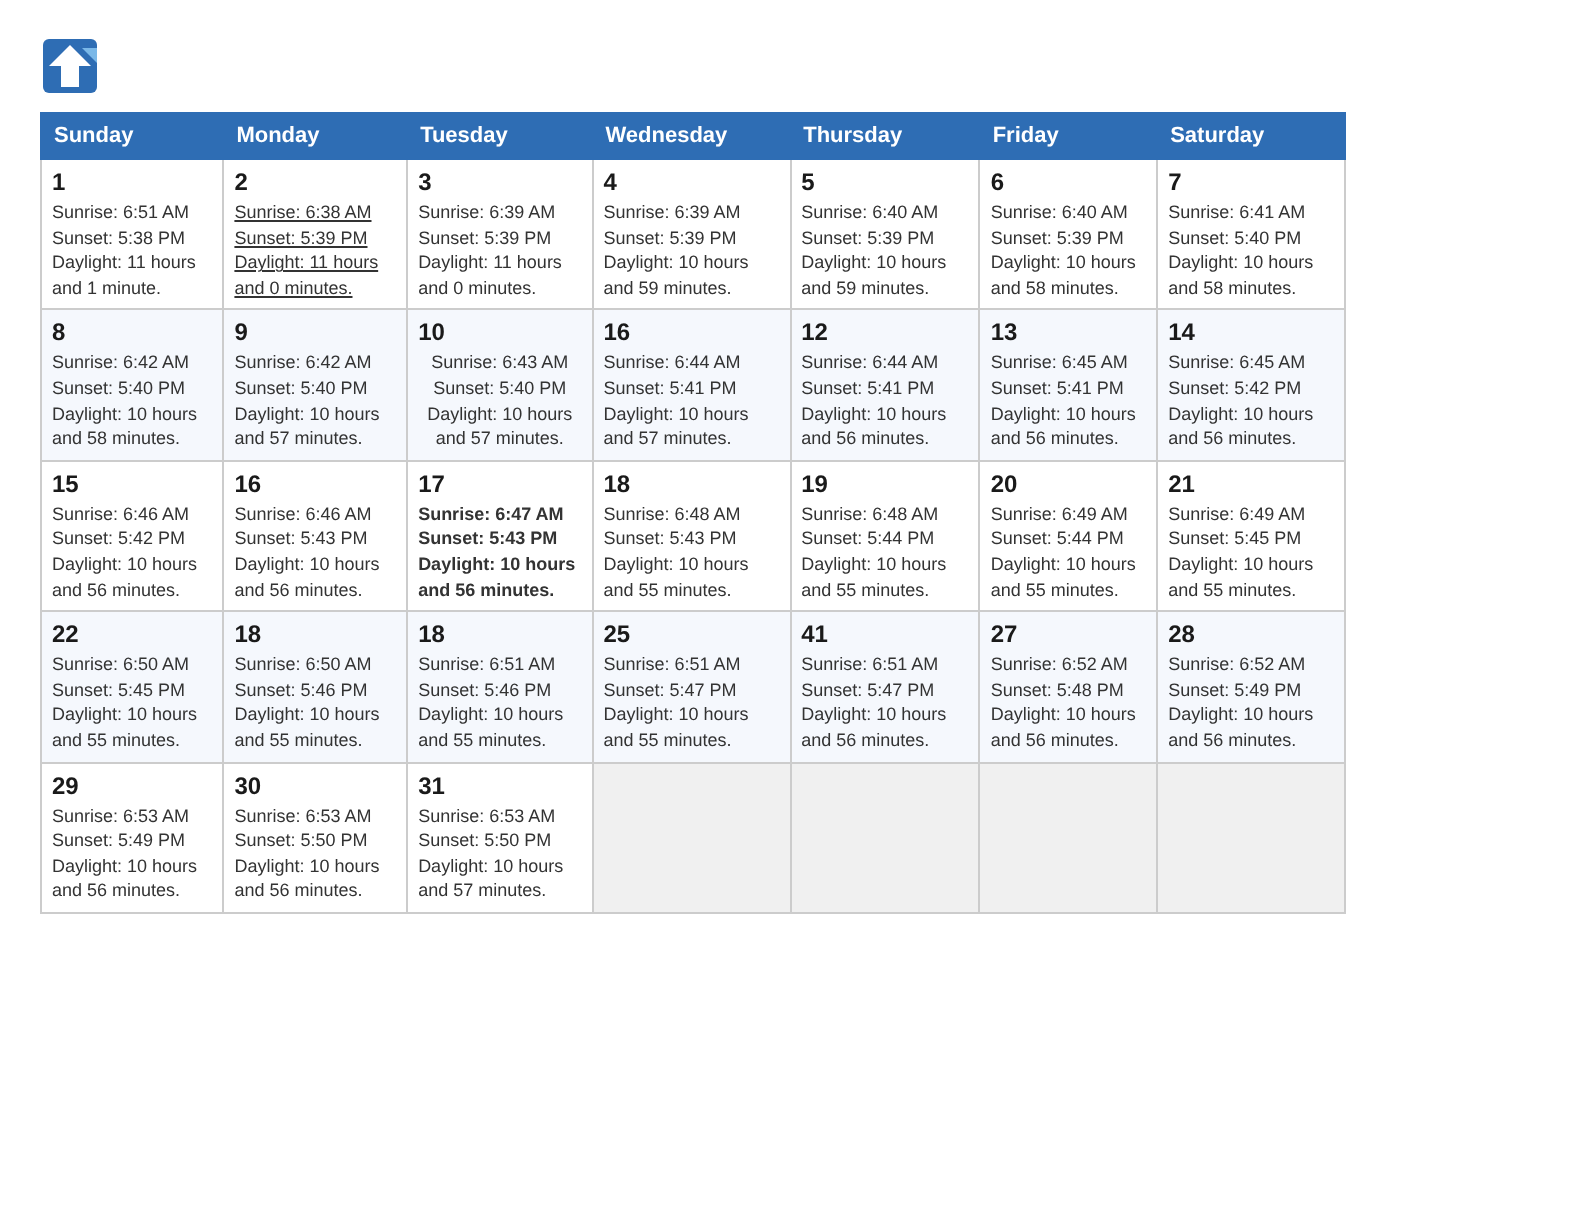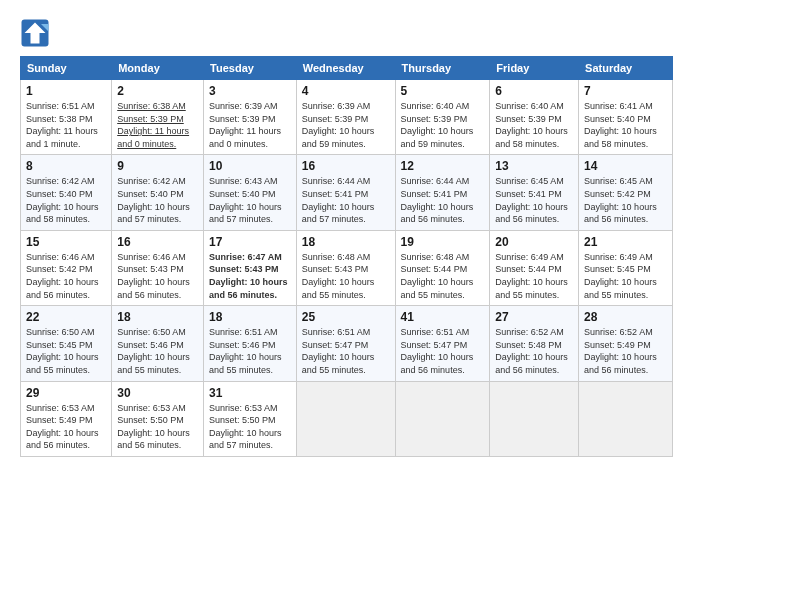--- a/index.html
+++ b/index.html
@@ -188,21 +188,21 @@
           </td>
           <td>
             <span class="day-num">9</span>
             <div class="day-info" style="white-space: pre-line;">Sunrise: 6:42 AM
 Sunset: 5:40 PM
 Daylight: 10 hours
 and 57 minutes.</div>
           </td>
           <td>
             <span class="day-num">10</span>
-            <div class="day-info" style="white-space: pre-line;">Sunrise: 6:43 AM
+            <div class="day-info" style="white-space: pre-line; text-align: center;">Sunrise: 6:43 AM
 Sunset: 5:40 PM
 Daylight: 10 hours
 and 57 minutes.</div>
           </td>
           <td>
             <span class="day-num">16</span>
             <div class="day-info" style="white-space: pre-line;">Sunrise: 6:44 AM
 Sunset: 5:41 PM
 Daylight: 10 hours
 and 57 minutes.</div>

